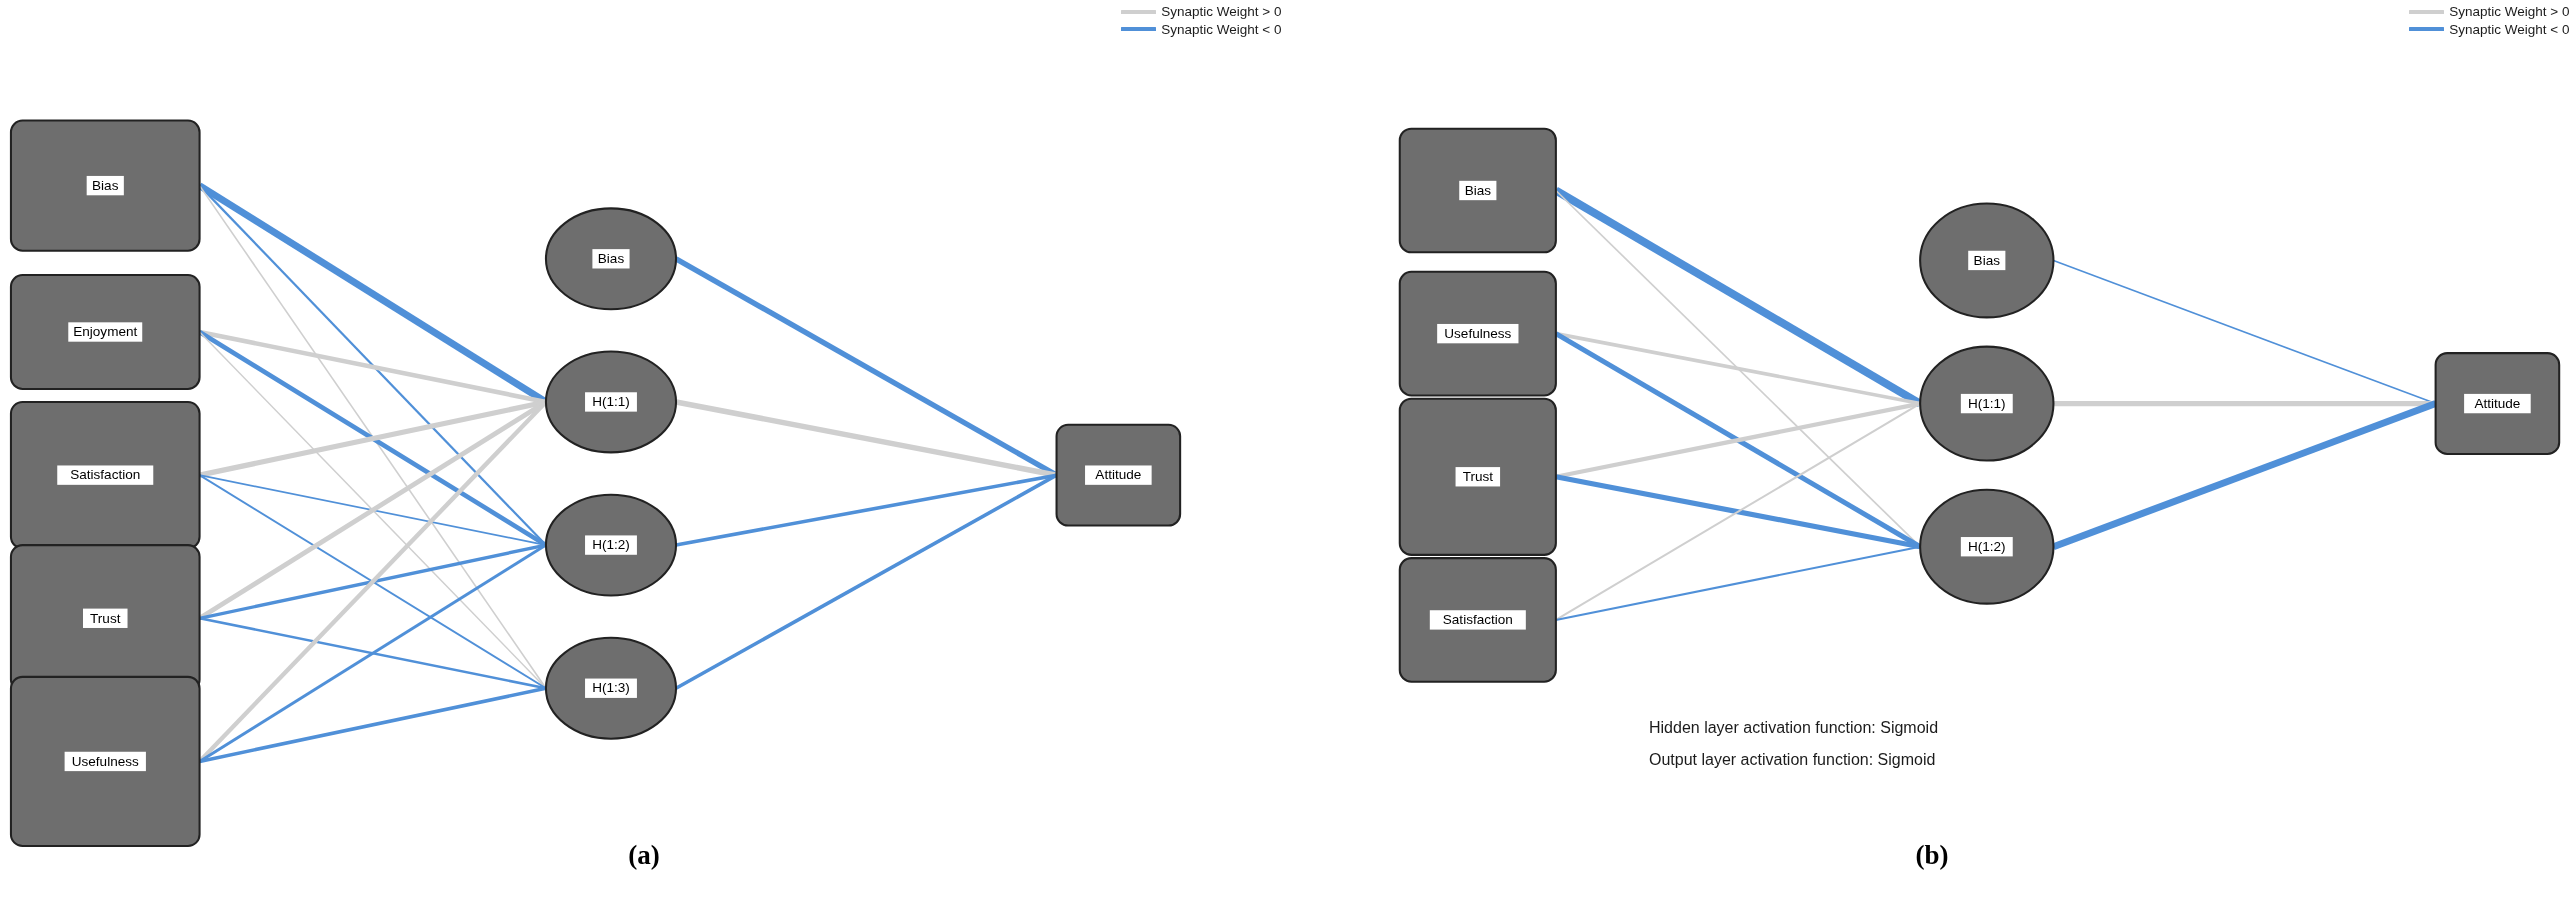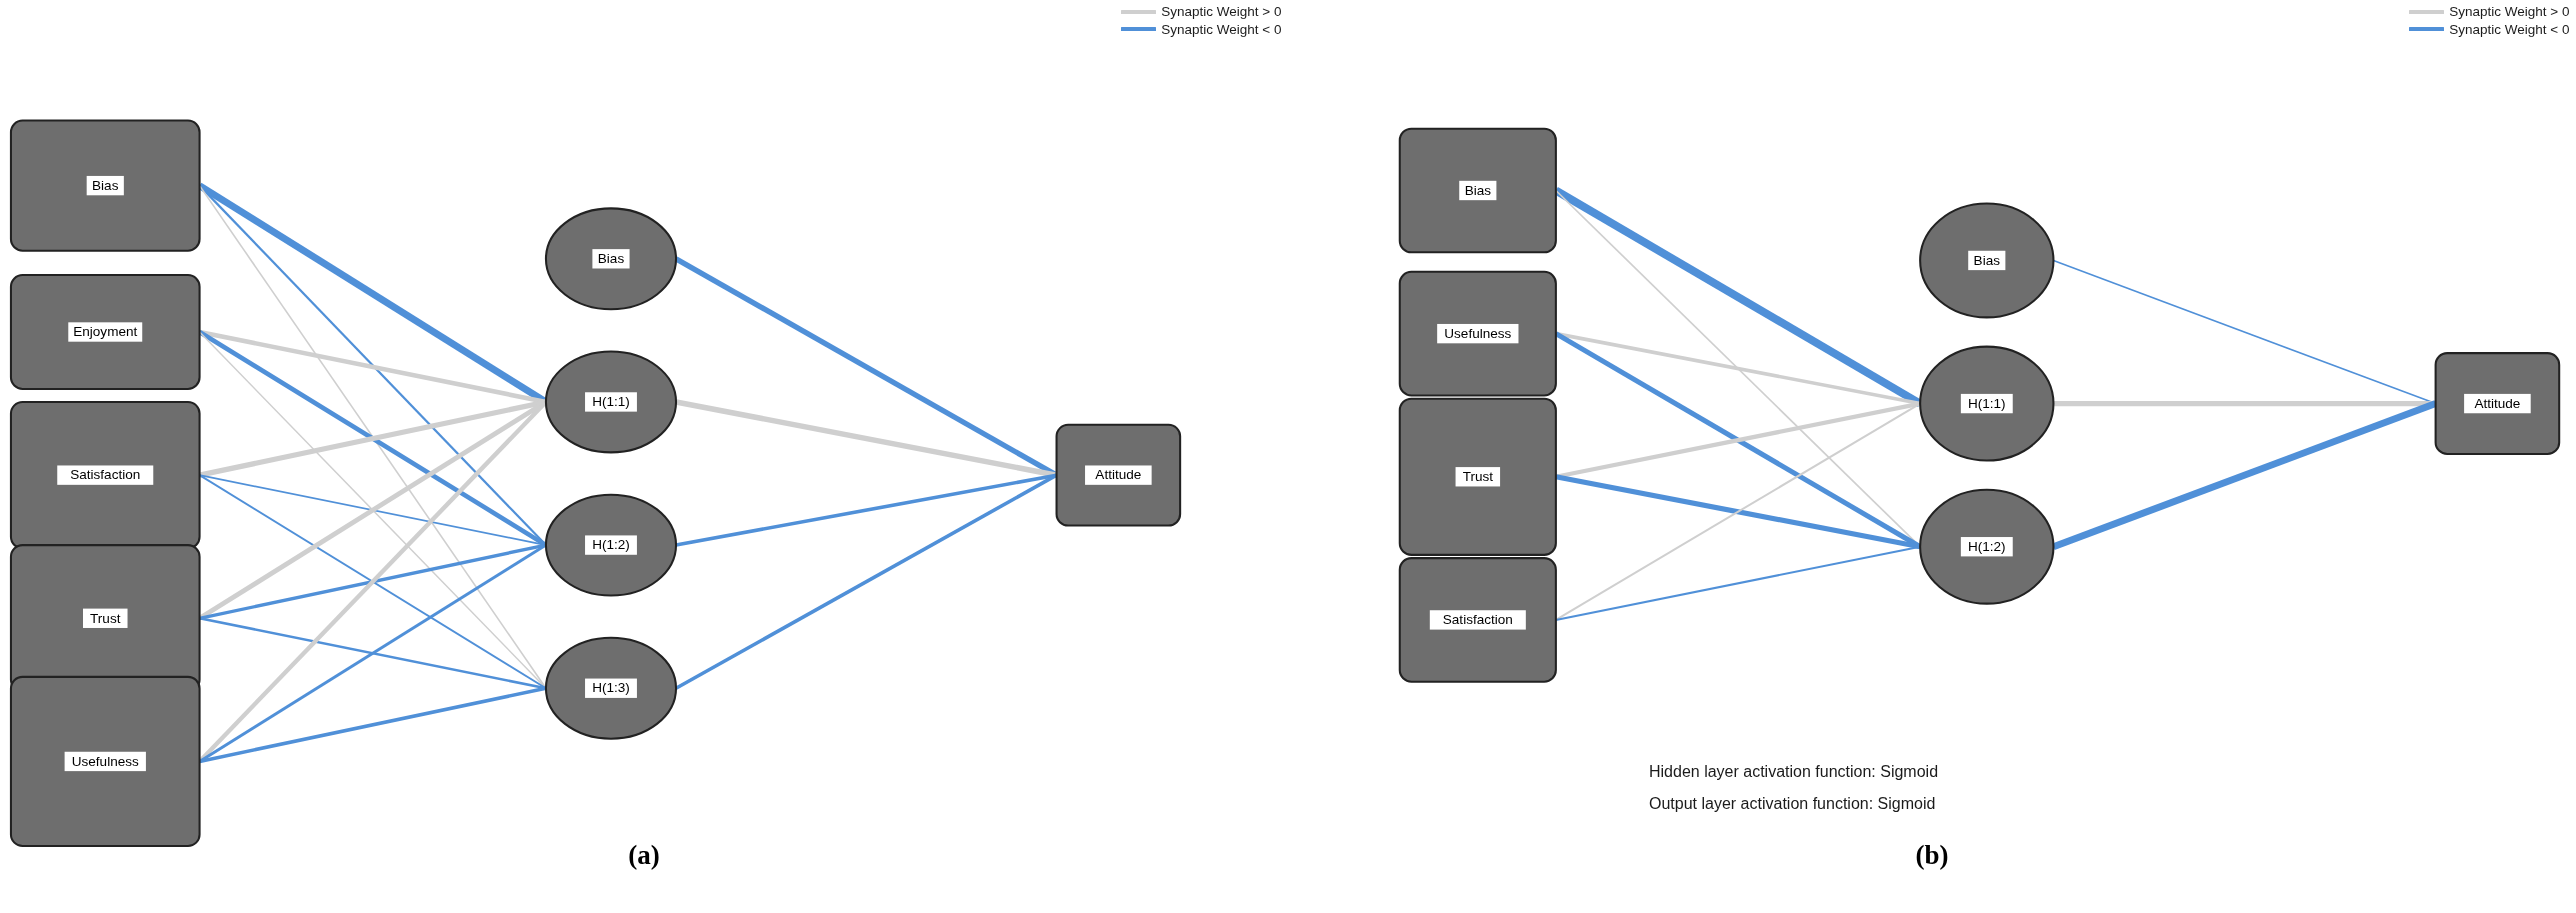--- a/index.html
+++ b/index.html
@@ -70,21 +70,20 @@
     text-anchor: middle;
   }
 
   .activation-block {
     position: absolute;
     left: 361px;
     top: 719px;
     display: flex;
     flex-direction: column;
     gap: 14px;
-    margin-top: 44px;
   }
   .activation-line {
     font-size: 16px;
     color: #1b1b1b;
     font-family: "Liberation Sans", sans-serif;
     white-space: nowrap;
   }
 
   .panel-caption {
     position: absolute;

